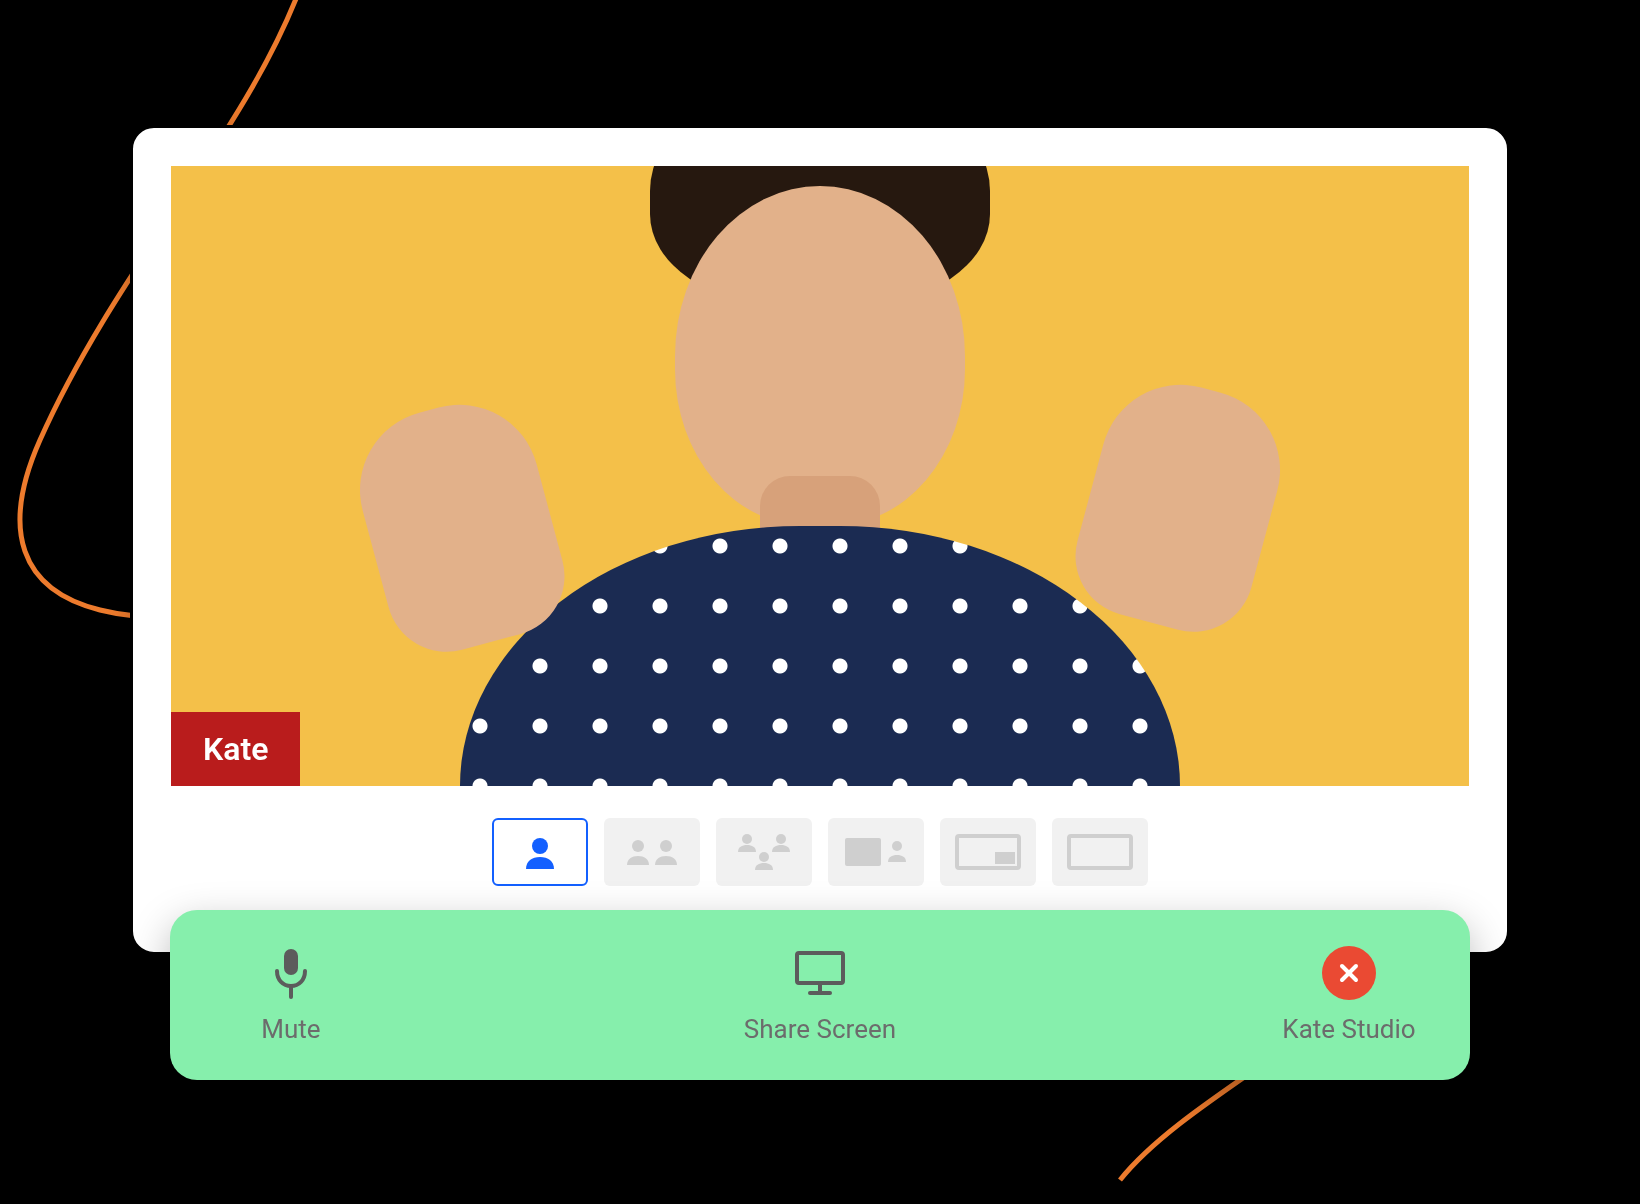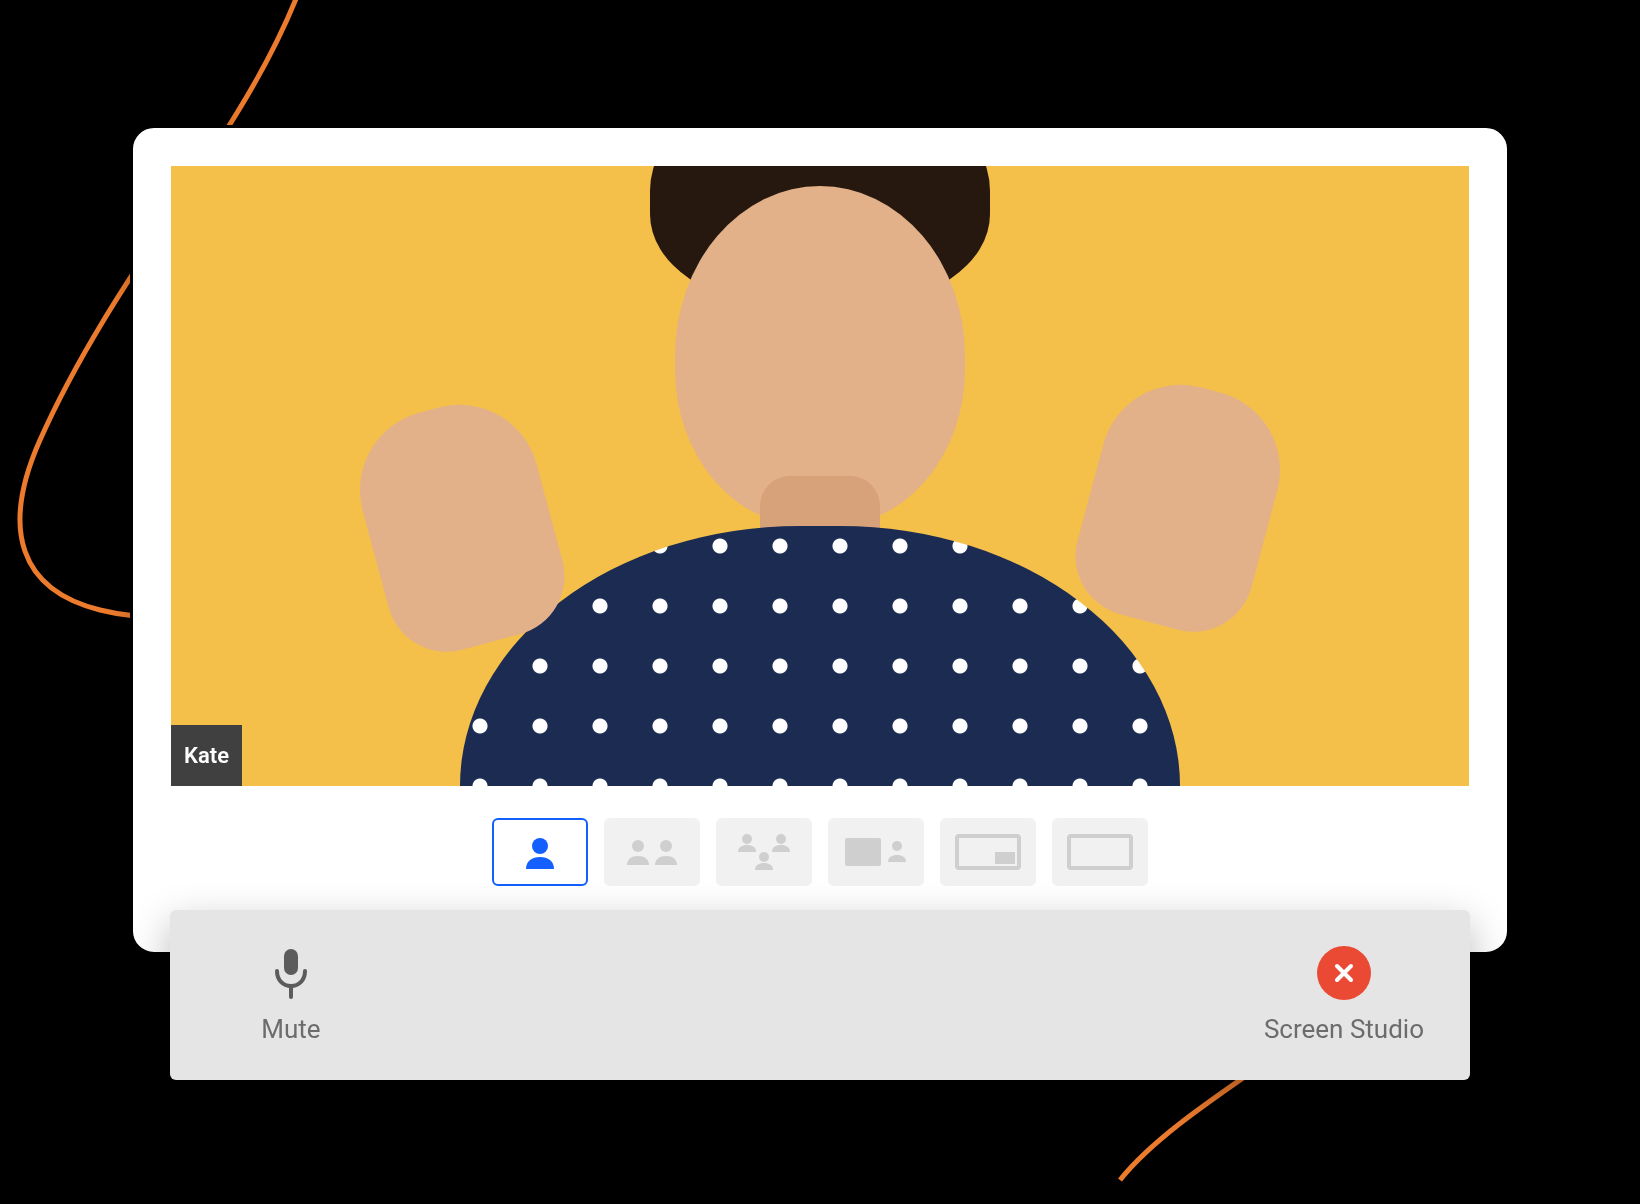--- a/index.html
+++ b/index.html
@@ -97,25 +97,25 @@
     background:#e2b18a;
     border-radius:80px 80px 60px 60px;
   }
   .person .hand.left { bottom:180px; left:-60px; transform:rotate(-15deg); }
   .person .hand.right{ bottom:200px; right:-60px; transform:rotate(15deg); }
 
   .name-tag {
     position:absolute;
     left:0;
     bottom:0;
-    background:#404040;
+    background:#b91c1c;
     color:#fff;
-    font-size:22px;
+    font-size:32px;
     font-weight:600;
-    padding:18px 13px;
+    padding:18px 32px;
   }
 
   
   .layout-row {
     position:absolute;
     top:690px;
     left:50%;
     transform:translateX(-50%);
     display:flex;
     gap:16px;
@@ -137,22 +137,22 @@
   }
   .layout-thumb svg { display:block; }
 
   
   .toolbar {
     position:absolute;
     left:170px;
     top:910px;
     width:1300px;
     height:170px;
-    background:#e5e5e5;
-    border-radius:6px;
+    background:#86efac;
+    border-radius:27px;
     box-shadow:0 14px 40px rgba(0,0,0,.28);
     display:flex;
     align-items:center;
     justify-content:space-between;
     padding:0 46px;
     z-index:3;
   }
   .tool-btn {
     display:flex;
     flex-direction:column;
@@ -275,27 +275,37 @@
         <rect x="13" y="2" width="14" height="26" rx="7" fill="#5c5c5c"></rect>
         <path d="M6 24c0 9 6 15 14 15s14-6 14-15" stroke="#5c5c5c" stroke-width="4" stroke-linecap="round"></path>
         <line x1="20" y1="39" x2="20" y2="50" stroke="#5c5c5c" stroke-width="4" stroke-linecap="round"></line>
       </svg>
     </div>
     <span class="label">Mute</span>
   </div>
 
 
 
+  <div class="tool-btn">
+    <div class="icon-slot">
+      <svg width="52" height="46" viewBox="0 0 52 46" fill="none">
+        <rect x="3" y="3" width="46" height="30" rx="2" stroke="#5c5c5c" stroke-width="4"></rect>
+        <line x1="26" y1="33" x2="26" y2="42" stroke="#5c5c5c" stroke-width="4"></line>
+        <line x1="16" y1="43" x2="36" y2="43" stroke="#5c5c5c" stroke-width="4" stroke-linecap="round"></line>
+      </svg>
+    </div>
+    <span class="label">Share Screen</span>
+  </div>
 
 
   <div class="tool-btn">
     <div class="icon-slot">
       <div class="leave-circle">
         <svg width="24" height="24" viewBox="0 0 24 24">
           <line x1="5" y1="5" x2="19" y2="19" stroke="#fff" stroke-width="4" stroke-linecap="round"></line>
           <line x1="19" y1="5" x2="5" y2="19" stroke="#fff" stroke-width="4" stroke-linecap="round"></line>
         </svg>
       </div>
     </div>
-    <span class="label">Screen Studio</span>
+    <span class="label">Kate Studio</span>
   </div>
 
 </div>
 
 </body></html>

